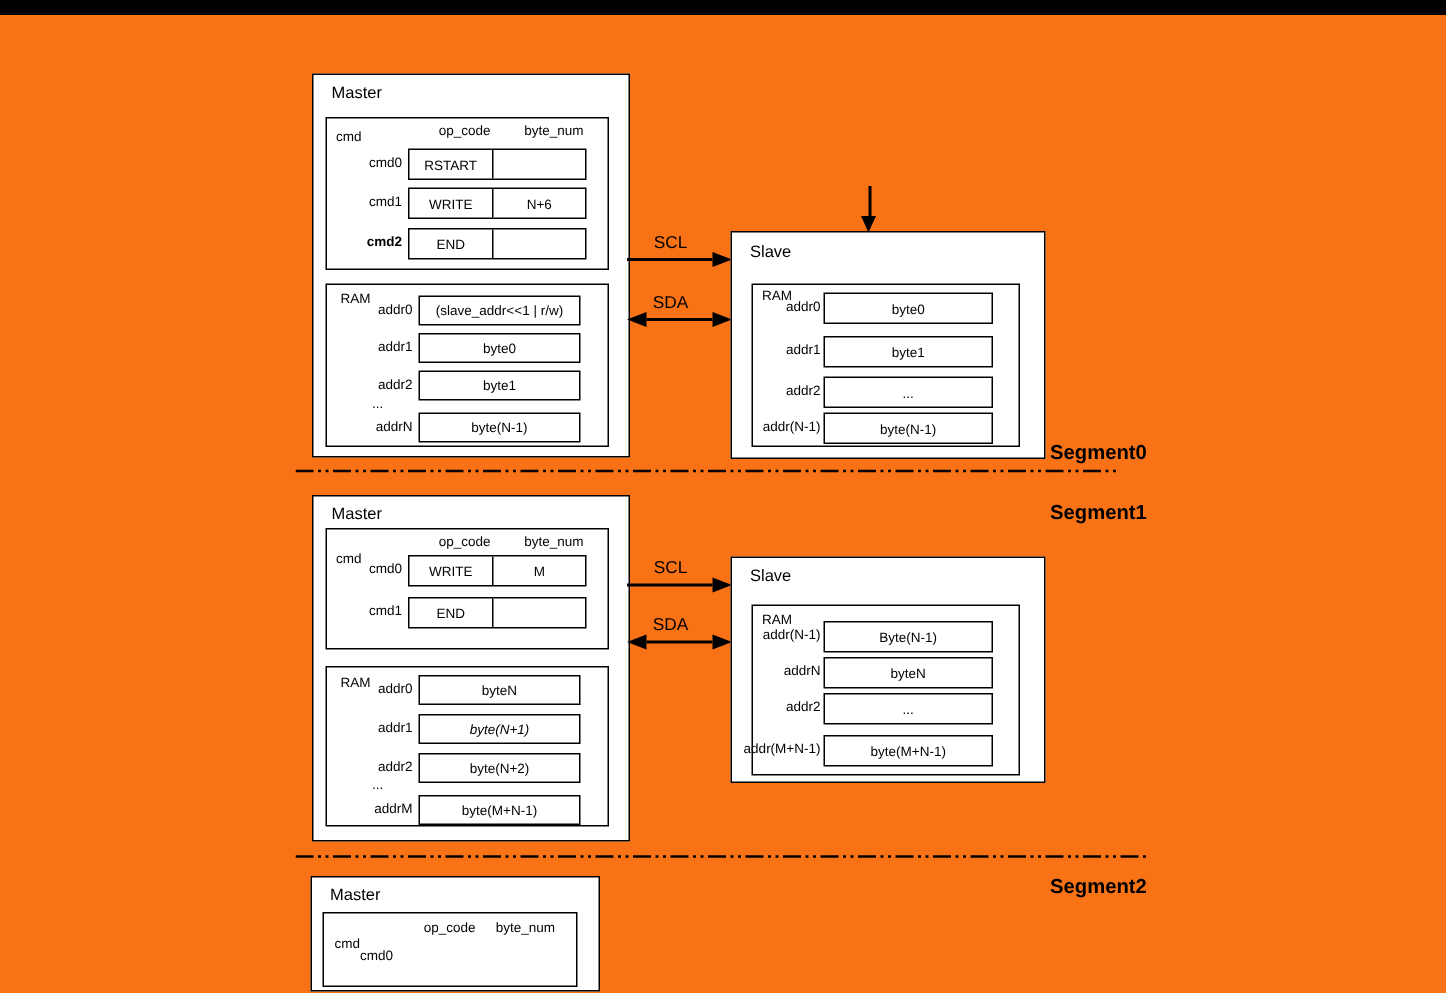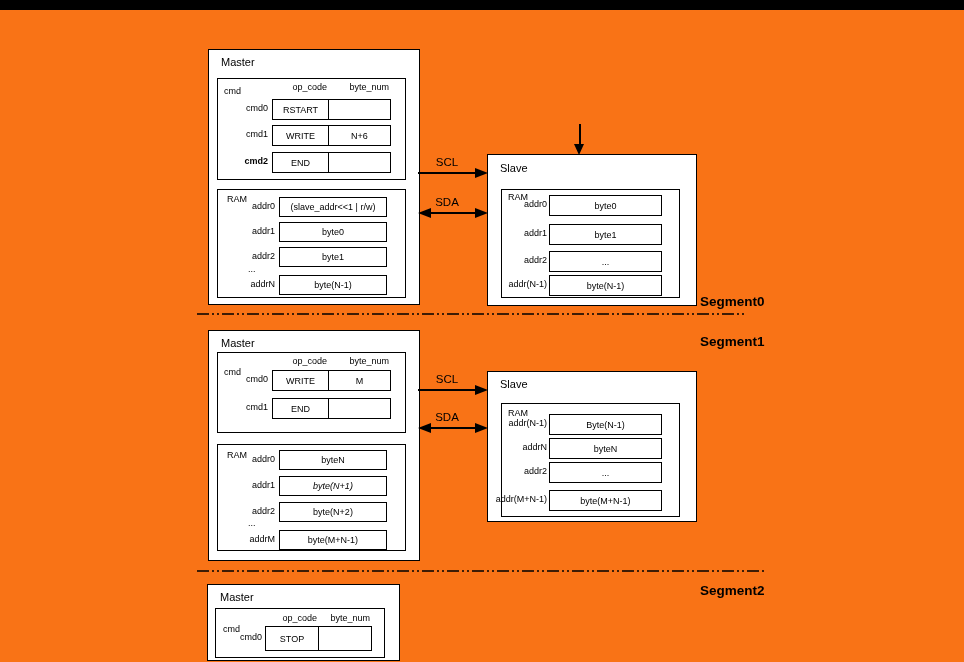--- a/index.html
+++ b/index.html
@@ -199,20 +199,16 @@
 
   <div class="box" style="left:207px;top:584px;width:191px;height:75px;">
     <div class="title" style="left:12px;top:6px;">Master</div>
 
     <div class="sub" style="left:7px;top:23px;width:168px;height:48px;">
       <div class="lbl" style="left:7px;top:15px;">cmd</div>
       <div class="hdr" style="left:49px;top:4px;width:52px;">op_code</div>
       <div class="hdr" style="left:101px;top:4px;width:53px;">byte_num</div>
 
       <div class="rlbl" style="left:0;top:17px;width:46px;line-height:23px;">cmd0</div>
-      <div class="rowbox" style="left:49px;top:17px;width:105px;height:23px;">
-        <div class="opcell" style="width:52px;">STOP</div>
-        <div class="bytecell"></div>
-      </div>
     </div>
   </div>
 
 </div>
 
 </body></html>

